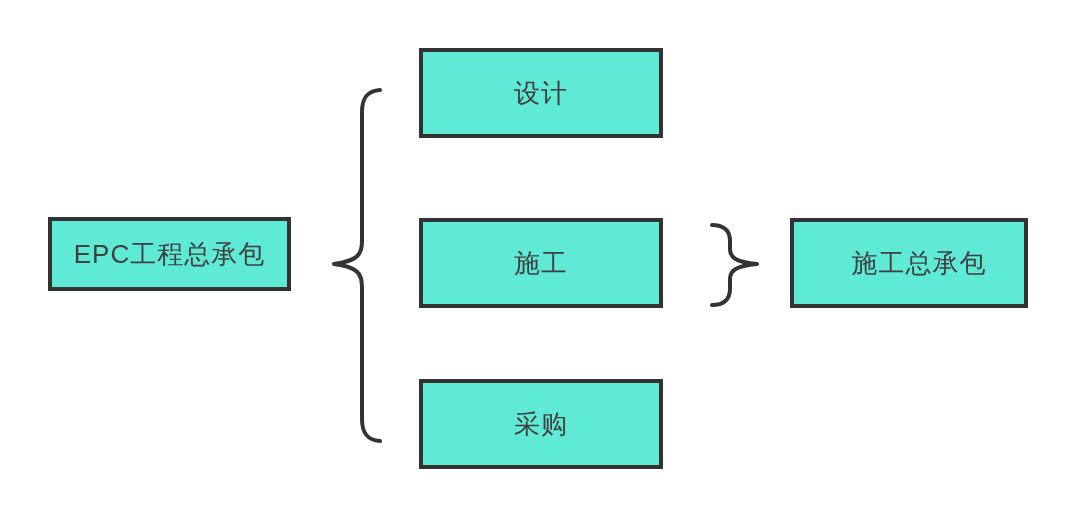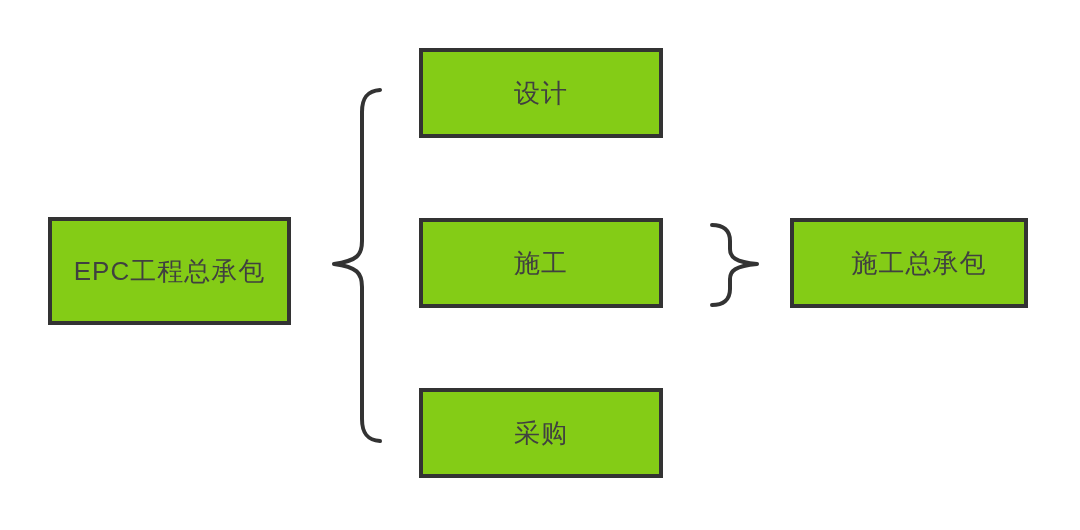--- a/index.html
+++ b/index.html
@@ -12,36 +12,36 @@
     width: 1080px;
     height: 530px;
     background: #ffffff;
     font-family: "Liberation Sans", sans-serif;
     overflow: hidden;
   }
   .node {
     position: absolute;
     box-sizing: border-box;
     border: 4px solid #333333;
-    background: #84cc16;
+    background: #5eead4;
     display: flex;
     align-items: center;
     justify-content: center;
   }
   .node-label {
     font-size: 26px;
     color: #404040;
     letter-spacing: 1px;
     white-space: nowrap;
   }
-  .left-node  { left: 48px;  top: 217px; width: 243px; height: 108px; }
+  .left-node  { left: 48px;  top: 217px; width: 243px; height: 74px; }
   .mid-node   { left: 419px; width: 244px; height: 90px; }
   .mid-1      { top: 48px; }
   .mid-2      { top: 218px; justify-content: center; }
-  .mid-3      { top: 388px; align-items: center; }
+  .mid-3      { top: 379px; align-items: center; }
   .right-node { left: 790px; top: 218px; width: 238px; height: 90px; padding-left: 20px; }
   .overlay {
     position: absolute;
     left: 0; top: 0;
     width: 1080px;
     height: 530px;
     pointer-events: none;
   }
   .brace {
     fill: none;

